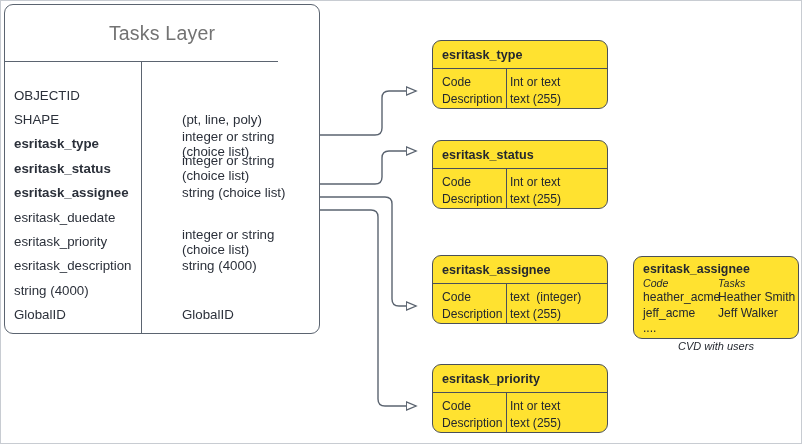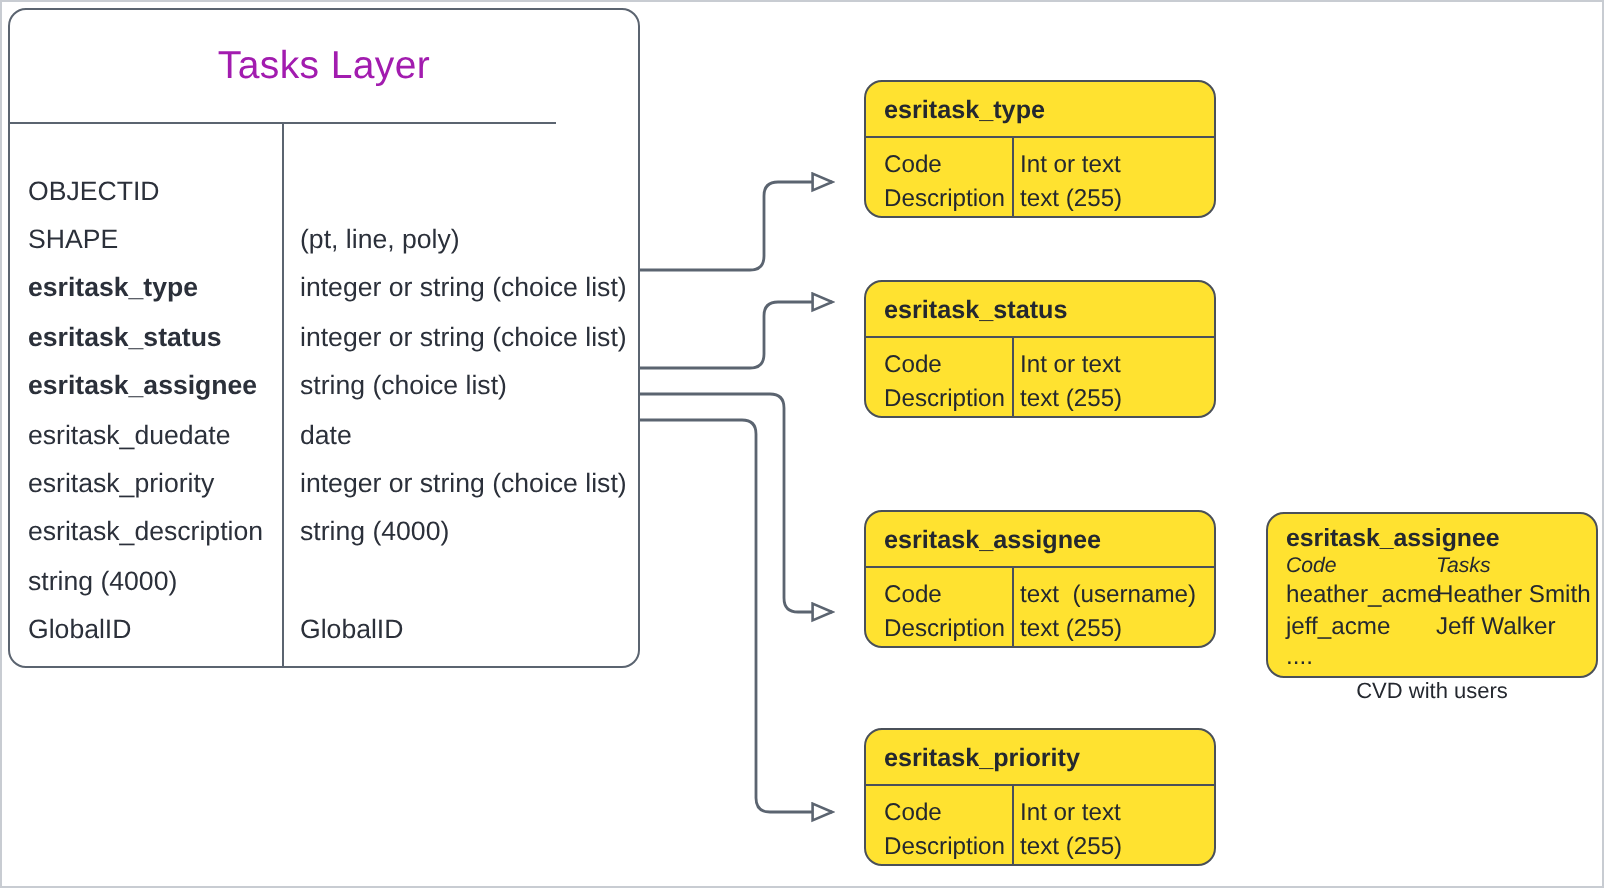--- a/index.html
+++ b/index.html
@@ -40,21 +40,21 @@
     border-radius: 9px;
   }
   #tasks-title {
     position: absolute;
     left: 0; top: 0;
     width: 100%; height: 56px;
     display: flex;
     align-items: center;
     justify-content: center;
     font-size: 19.5px;
-    color: #a21caf;
+    color: #737373;
     letter-spacing: 0.2px;
   }
   #tasks-title-rule {
     position: absolute;
     left: 0px; top: 56px;
     width: 273px; height: 0;
     border-top: 1.6px solid #5b6470;
   }
   #tasks-col-rule {
     position: absolute;
@@ -65,20 +65,21 @@
   #tasks-rows {
     position: absolute;
     left: 0; top: 78px;
     width: 100%;
   }
   .trow {
     display: flex;
     height: 24.4px;
     align-items: center;
     font-size: 13.3px;
+    gap: 32px;
   }
   .tname { width: 136px; padding-left: 9px; }
   .ttype { flex: 1; padding-left: 9px; }
   .trow.bold .tname { font-weight: bold; }
 
   
   .ybox {
     position: absolute;
     background: #FFE230;
     border: 1.6px solid #4a5059;
@@ -144,20 +145,21 @@
   }
   .cvd-row.hdr { font-style: italic; font-size: 10.6px; line-height: 13px; }
   .cvd-c1 { width: 75px; }
   .cvd-c2 { flex: 1; }
   #cvd-caption {
     position: absolute;
     left: 632px; top: 339px;
     width: 166px;
     text-align: center;
     font-size: 11px;
+    font-style: italic;
     color: #24282f;
   }
 </style>
 </head>
 <body>
 
 <div id="page">
 
   <svg id="connectors" viewBox="0 0 802 444" width="802" height="444">
     <defs>
@@ -195,21 +197,20 @@
       <div class="trow bold">
         <span class="tname">esritask_status</span>
         <span class="ttype">integer or string (choice list)</span>
       </div>
       <div class="trow bold">
         <span class="tname">esritask_assignee</span>
         <span class="ttype">string (choice list)</span>
       </div>
       <div class="trow">
         <span class="tname">esritask_duedate</span>
-        <span class="ttype">date</span>
       </div>
       <div class="trow">
         <span class="tname">esritask_priority</span>
         <span class="ttype">integer or string (choice list)</span>
       </div>
       <div class="trow">
         <span class="tname">esritask_description</span>
         <span class="ttype">string (4000)</span>
       </div>
       <div class="trow">
@@ -257,21 +258,21 @@
   <div class="ybox" style="left:431px; top:254px; width:176px; height:69px;">
     <div class="ybox-title">esritask_assignee</div>
     <div class="ybox-title-rule"></div>
     <div class="ybox-col-rule"></div>
     <div class="ybox-body">
       <div class="ybox-col-left">
         <div class="ybox-line">Code</div>
         <div class="ybox-line">Description</div>
       </div>
       <div class="ybox-col-right">
-        <div class="ybox-line">text  (username)</div>
+        <div class="ybox-line">text  (integer)</div>
         <div class="ybox-line">text (255)</div>
       </div>
     </div>
   </div>
 
   <div class="ybox" style="left:431px; top:363px; width:176px; height:69px;">
     <div class="ybox-title">esritask_priority</div>
     <div class="ybox-title-rule"></div>
     <div class="ybox-col-rule"></div>
     <div class="ybox-body">

